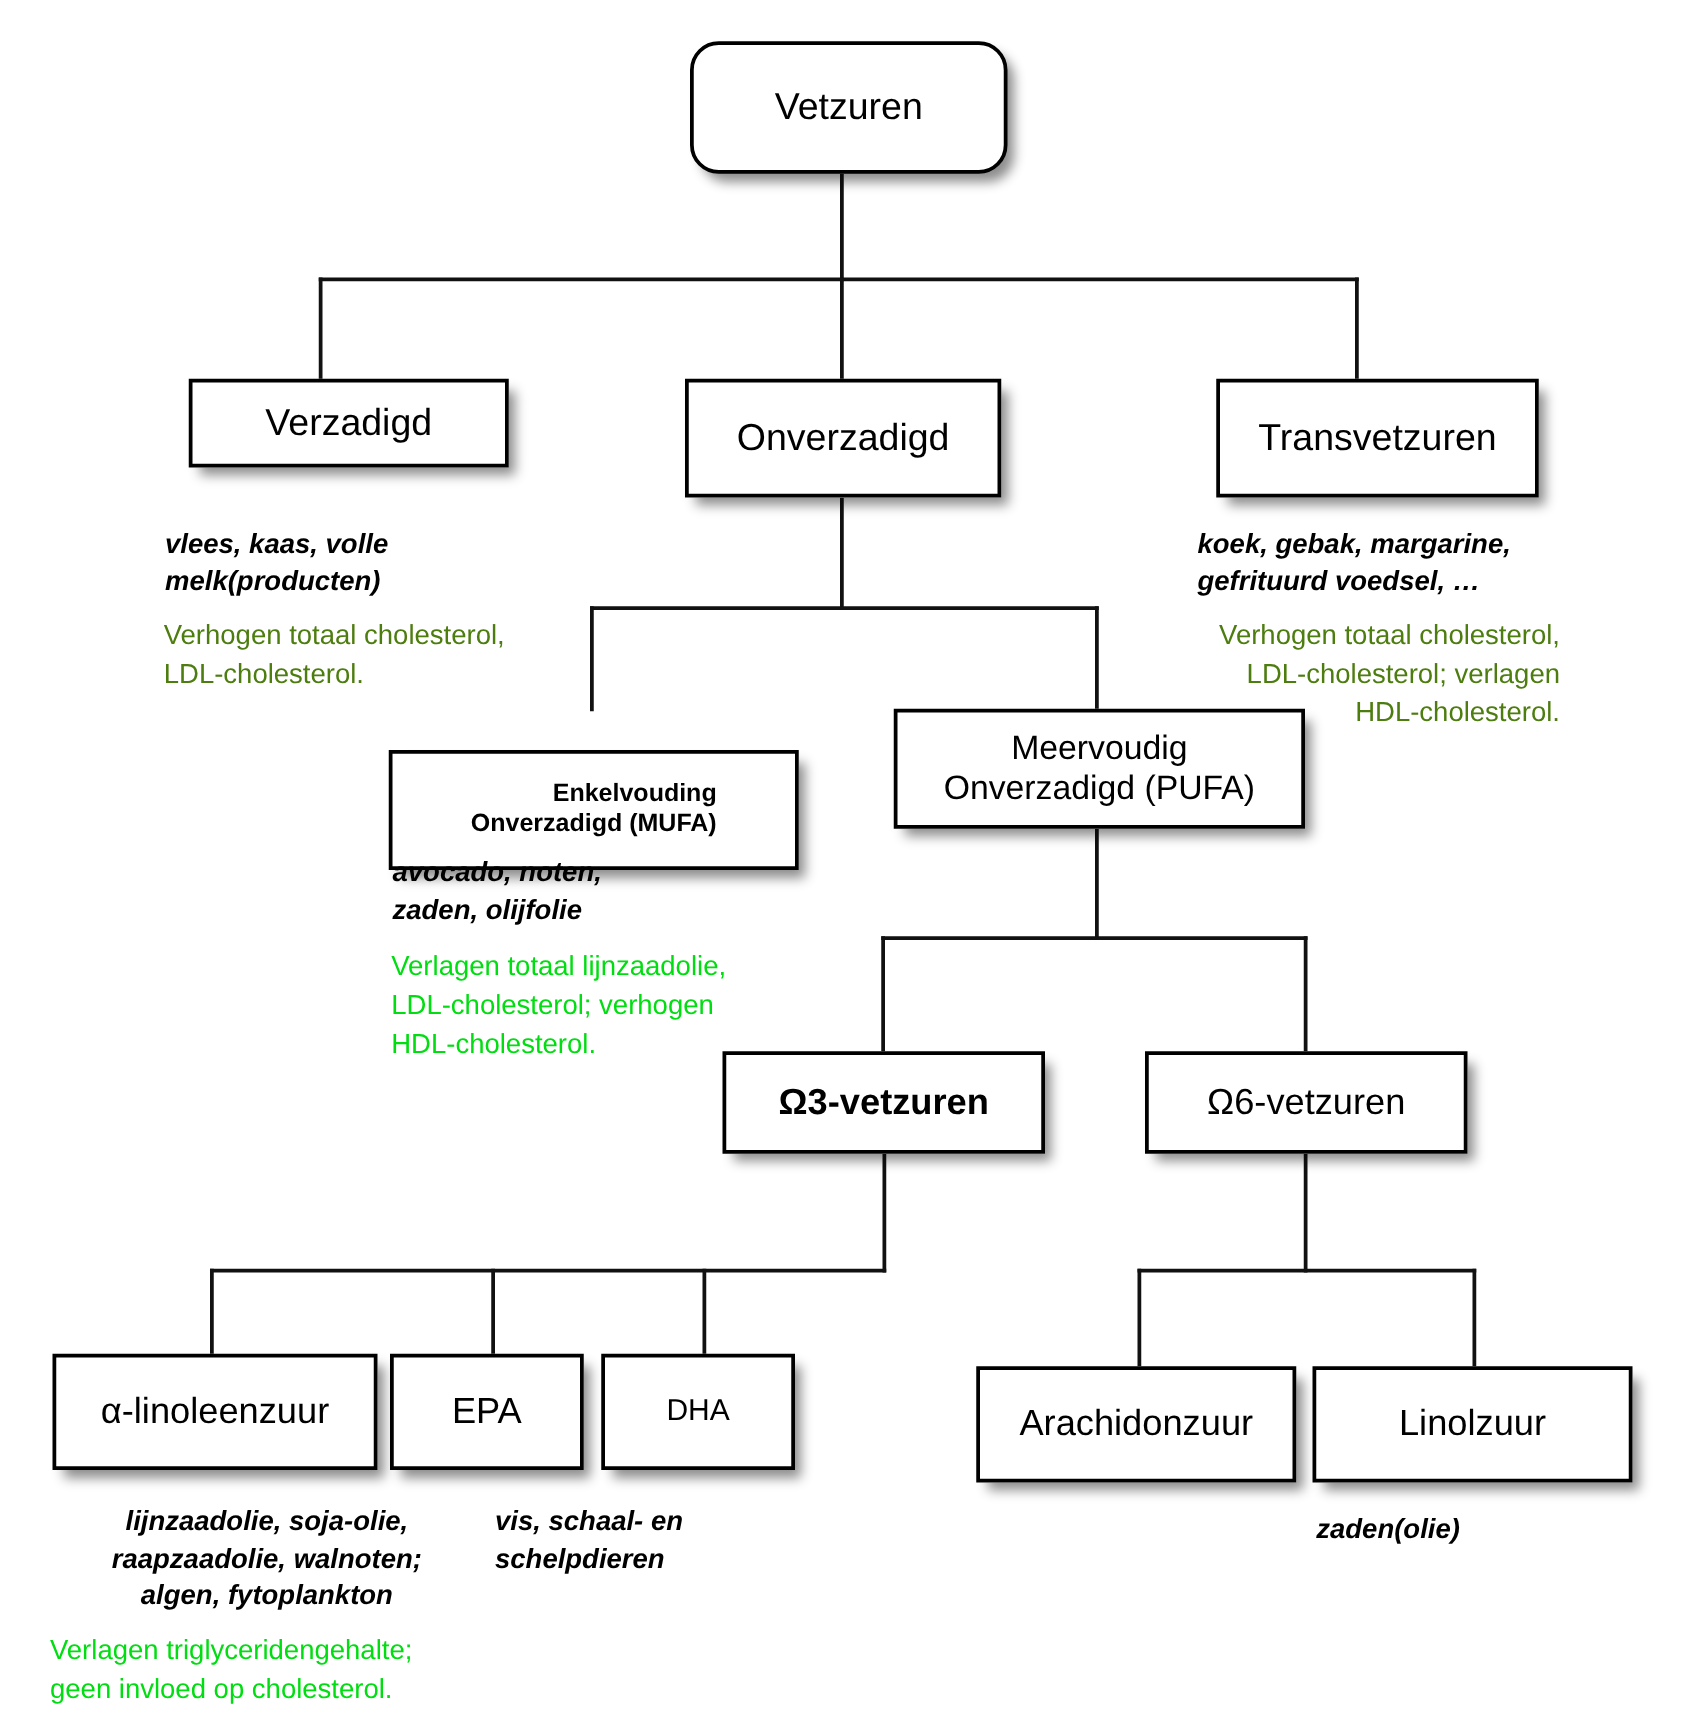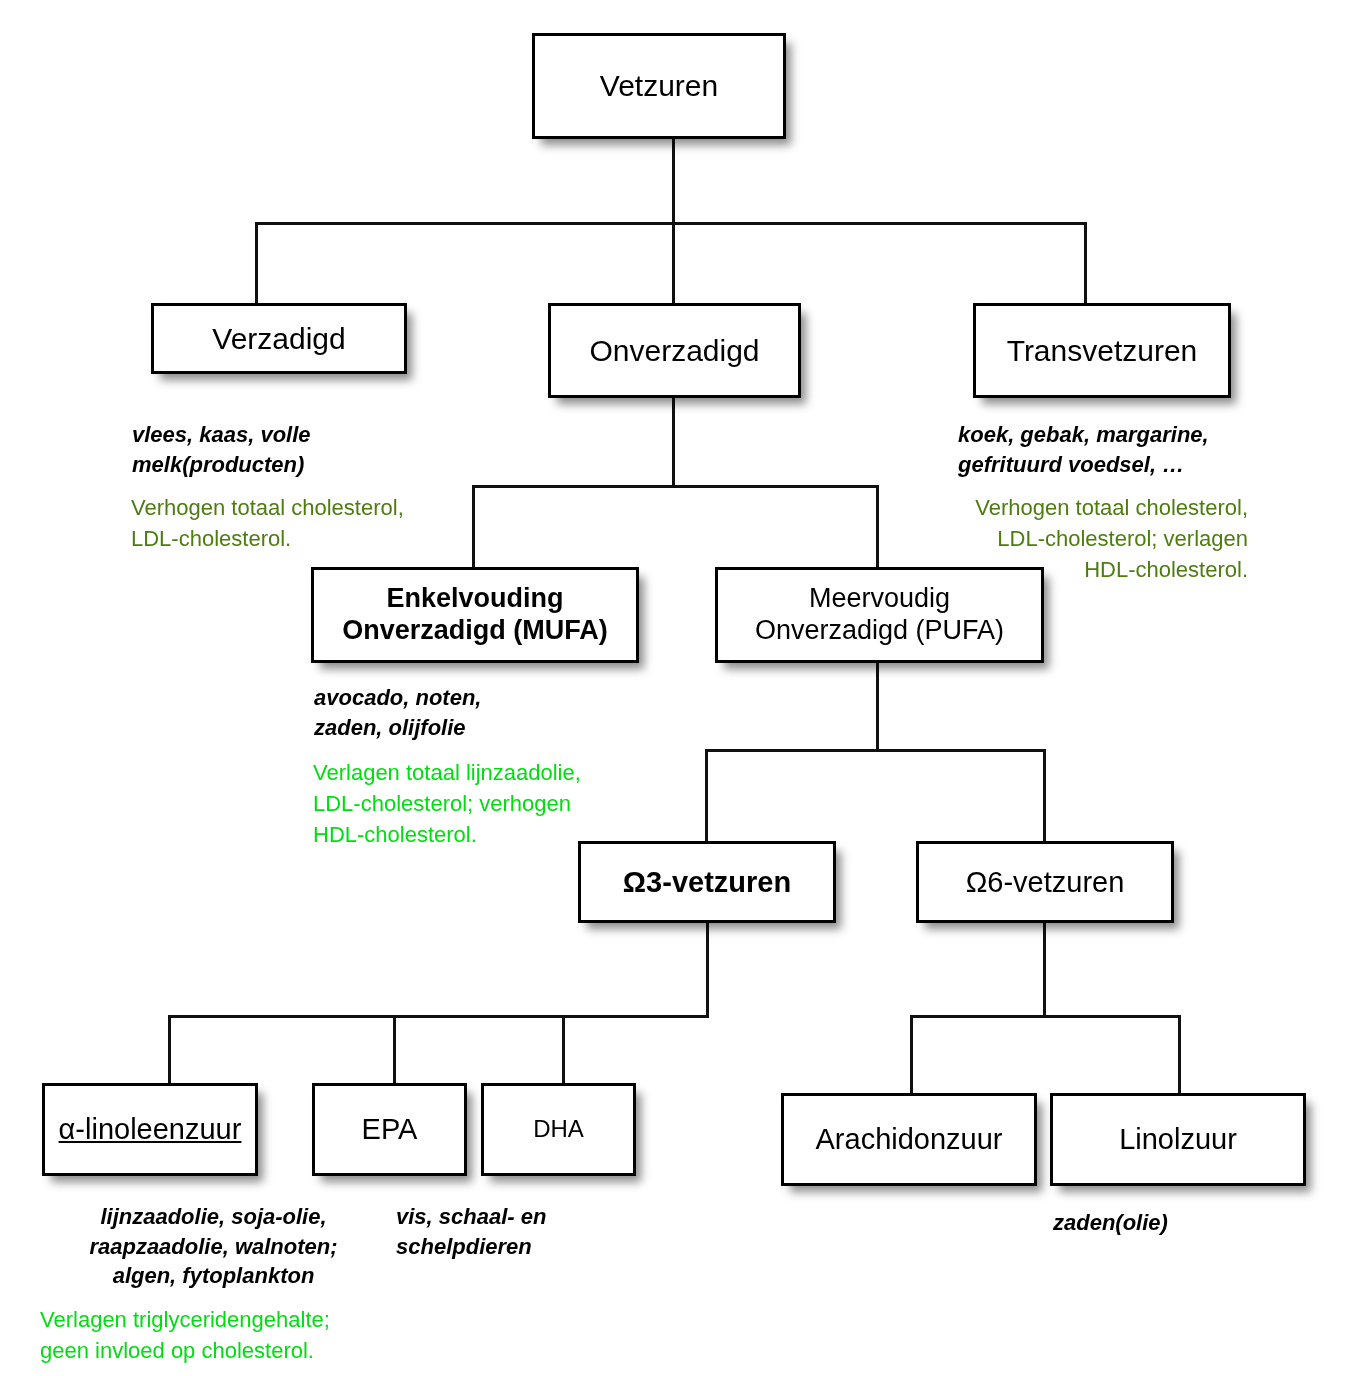--- a/index.html
+++ b/index.html
@@ -100,55 +100,55 @@
   <div class="conn h" style="left:168px; top:1015px; width:541px;"></div>
   <div class="conn v" style="left:168px; top:1015px; height:69px;"></div>
   <div class="conn v" style="left:393px; top:1015px; height:69px;"></div>
   <div class="conn v" style="left:562px; top:1015px; height:69px;"></div>
 
   <div class="conn v" style="left:1043px; top:923px; height:95px;"></div>
   <div class="conn h" style="left:910px; top:1015px; width:271px;"></div>
   <div class="conn v" style="left:910px; top:1015px; height:79px;"></div>
   <div class="conn v" style="left:1178px; top:1015px; height:79px;"></div>
 
-  <div class="node" style="left:532px; top:33px; width:254px; height:106px; font-size:30px;">
+  <div class="node" style="left:552px; top:33px; width:254px; height:106px; font-size:30px;border-radius:23px;">
     <span class="nlabel">Vetzuren</span>
   </div>
 
   <div class="node" style="left:131px; top:303px; width:256px; height:71px; font-size:30px;margin-left:20px;">
     <span class="nlabel">Verzadigd</span>
   </div>
 
   <div class="node" style="left:548px; top:303px; width:253px; height:95px; font-size:30px;">
     <span class="nlabel">Onverzadigd</span>
   </div>
 
   <div class="node" style="left:957px; top:303px; width:258px; height:95px; font-size:30px;margin-left:16px;">
     <span class="nlabel">Transvetzuren</span>
   </div>
 
-  <div class="node bold" style="left:311px; top:567px; width:328px; height:96px; font-size:27px;">
+  <div class="node bold" style="left:311px; top:600px; width:328px; height:96px; font-size:20px;text-align:right;">
     <span class="nlabel">Enkelvouding
 Onverzadigd (MUFA)</span>
   </div>
 
   <div class="node" style="left:715px; top:567px; width:329px; height:96px; font-size:27px;">
     <span class="nlabel">Meervoudig
 Onverzadigd (PUFA)</span>
   </div>
 
   <div class="node bold" style="left:578px; top:841px; width:258px; height:82px; font-size:29px;">
     <span class="nlabel">Ω3-vetzuren</span>
   </div>
 
   <div class="node" style="left:916px; top:841px; width:258px; height:82px; font-size:29px;">
     <span class="nlabel">Ω6-vetzuren</span>
   </div>
 
-  <div class="node" style="left:42px; top:1083px; width:216px; height:93px; font-size:29px;text-decoration:underline;">
+  <div class="node" style="left:42px; top:1083px; width:260px; height:93px; font-size:29px;">
     <span class="nlabel">α-linoleenzuur</span>
   </div>
 
   <div class="node" style="left:312px; top:1083px; width:155px; height:93px; font-size:29px;">
     <span class="nlabel">EPA</span>
   </div>
 
   <div class="node" style="left:481px; top:1083px; width:155px; height:93px; font-size:24px;">
     <span class="nlabel">DHA</span>
   </div>

